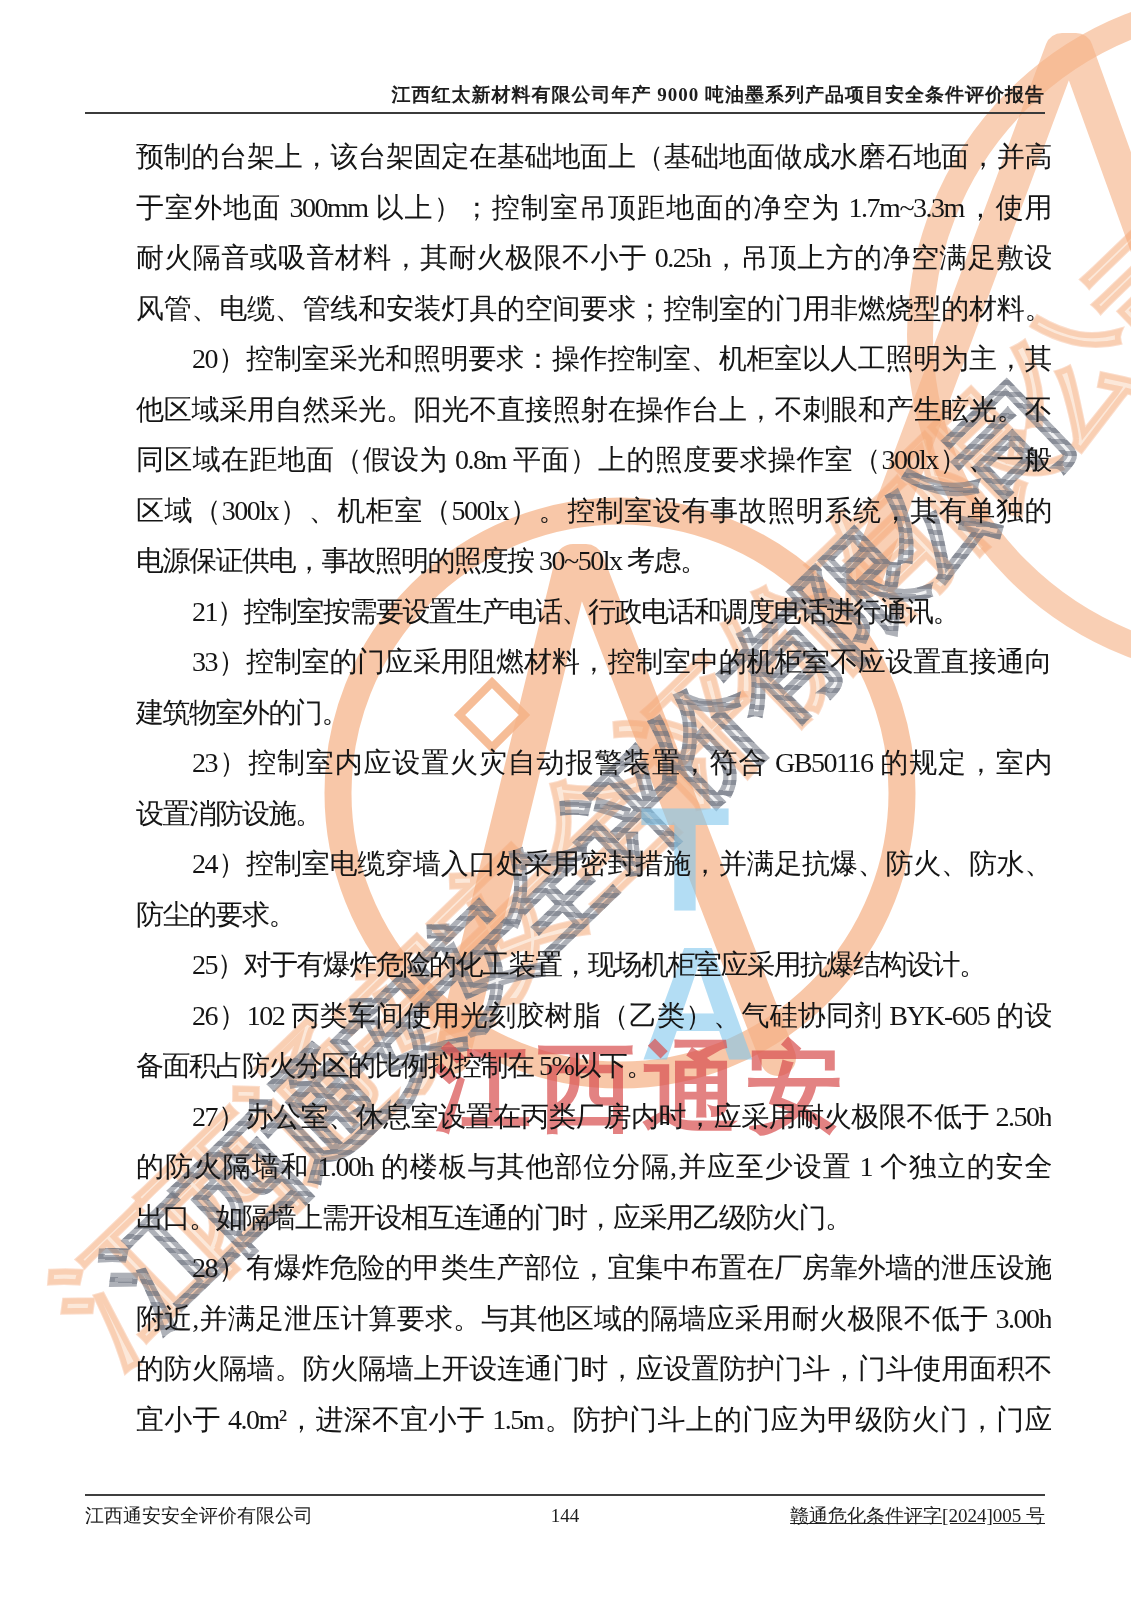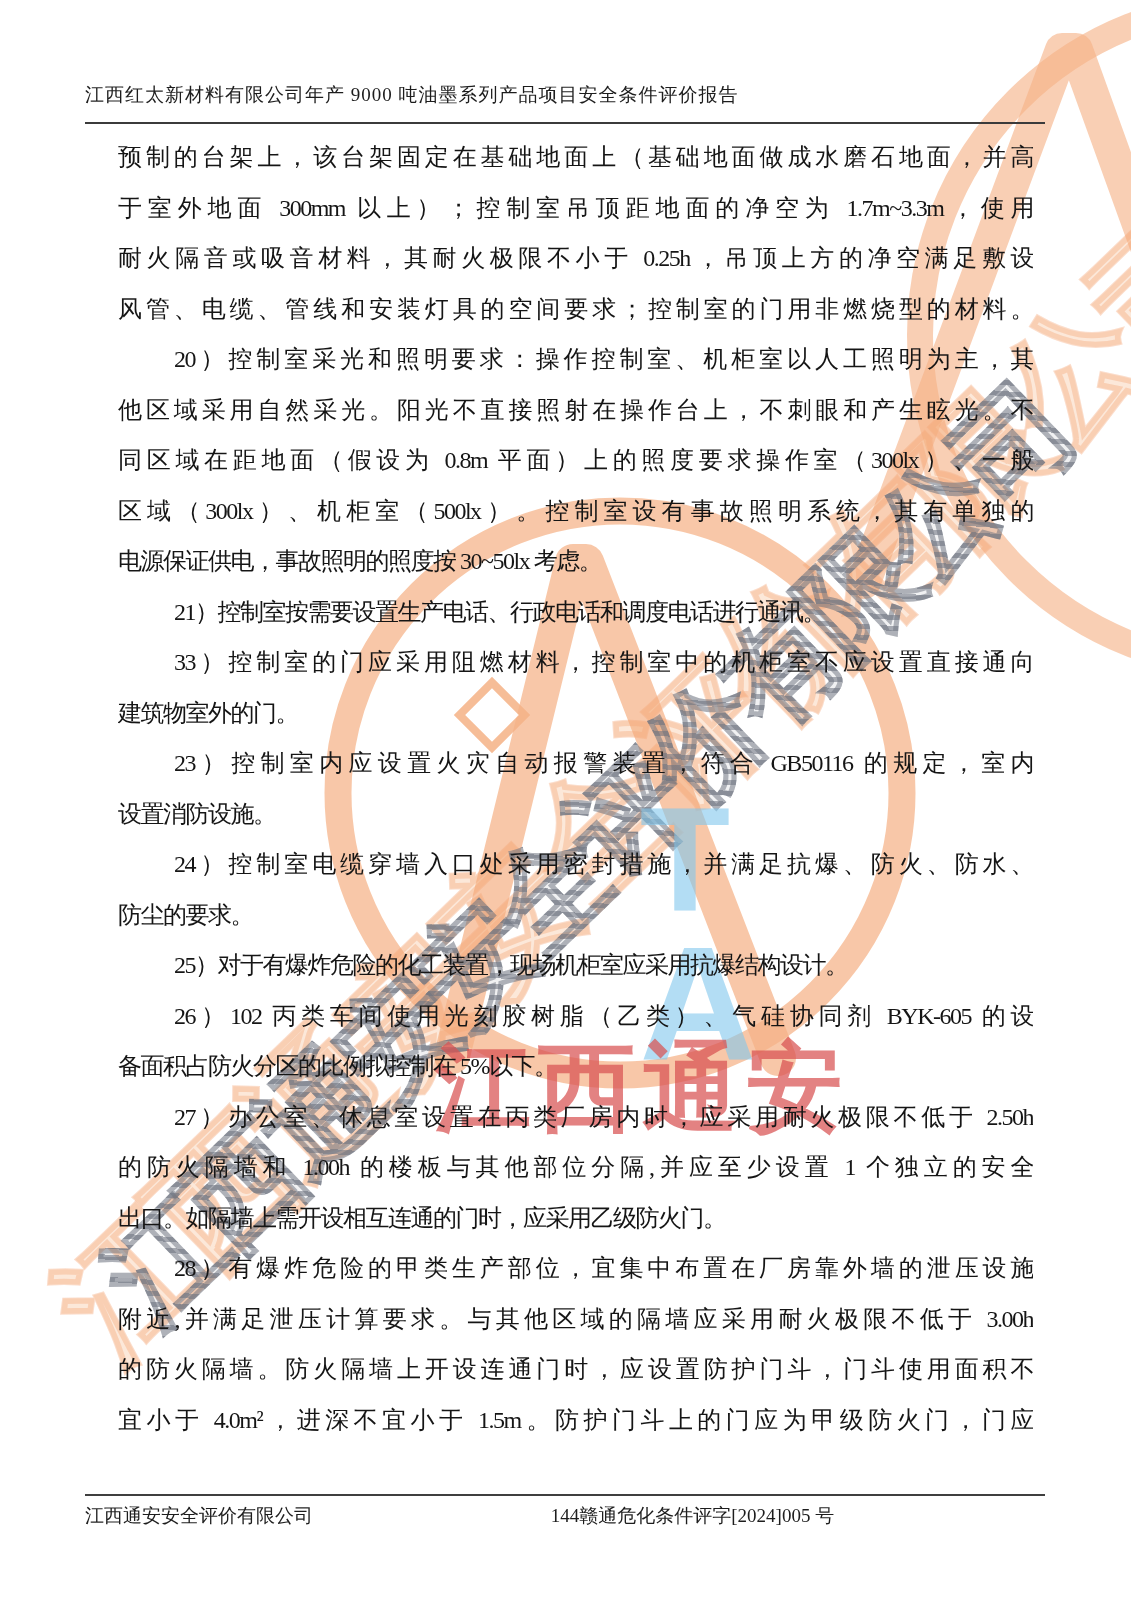--- a/index.html
+++ b/index.html
@@ -45,43 +45,43 @@
     font-family:"Liberation Sans","DejaVu Sans",sans-serif;
     font-weight:700; color:rgba(128,198,236,0.60);
     line-height:0.92; text-align:center;
   }
   .wm-blue .t1{display:block; font-size:148px;}
   .wm-blue .t2{display:block; font-size:162px; margin-left:26px;}
   
   .content{position:absolute; inset:0; z-index:2;}
   .header{
     position:absolute; left:85px; top:82px; width:960px;
-    text-align:left; font-size:19px; color:#1d1d1d; letter-spacing:1px;
-    padding-bottom:14px; border-bottom:2.5px solid #3b3b3b;
+    text-align:right; font-size:19px; color:#1d1d1d; letter-spacing:1px;
+    padding-bottom:4px; border-bottom:2.5px solid #3b3b3b;font-weight:bold;
   }
   .body-text{
-    position:absolute; left:118px; top:132px; width:915px;
-    font-size:24px; color:#151515; letter-spacing:-1.5px;
+    position:absolute; left:136px; top:132px; width:915px;
+    font-size:28px; color:#151515; letter-spacing:-1.5px;
   }
   .line{
     height:50.5px; line-height:50.5px;
     text-align:justify; text-align-last:left;
     overflow:hidden; white-space:nowrap;
   }
   .line.j{text-align-last:justify; white-space:normal;}
   .line.ind{padding-left:56px;}
   .footer{
     position:absolute; left:85px; top:1494px; width:960px;
     border-top:2px solid #3f3f3f; padding-top:7px;
     display:flex; align-items:baseline;
     font-size:19px; color:#1d1d1d;
   }
   .footer .f-left{flex:1; text-align:left;}
   .footer .f-center{flex:0 0 auto; text-align:left;}
-  .footer .f-right{flex:1; text-align:left;}
+  .footer .f-right{flex:1; text-align:right;text-decoration:underline;}
 </style>
 </head>
 <body>
 
 <div class="page">
 
   <div class="wm-layer">
     <svg class="wm-svg" width="1131" height="1600" viewBox="0 0 1131 1600">
 
       <circle cx="620" cy="793" r="282" fill="none" stroke="#f5b286" stroke-width="27" opacity="0.72"></circle>

